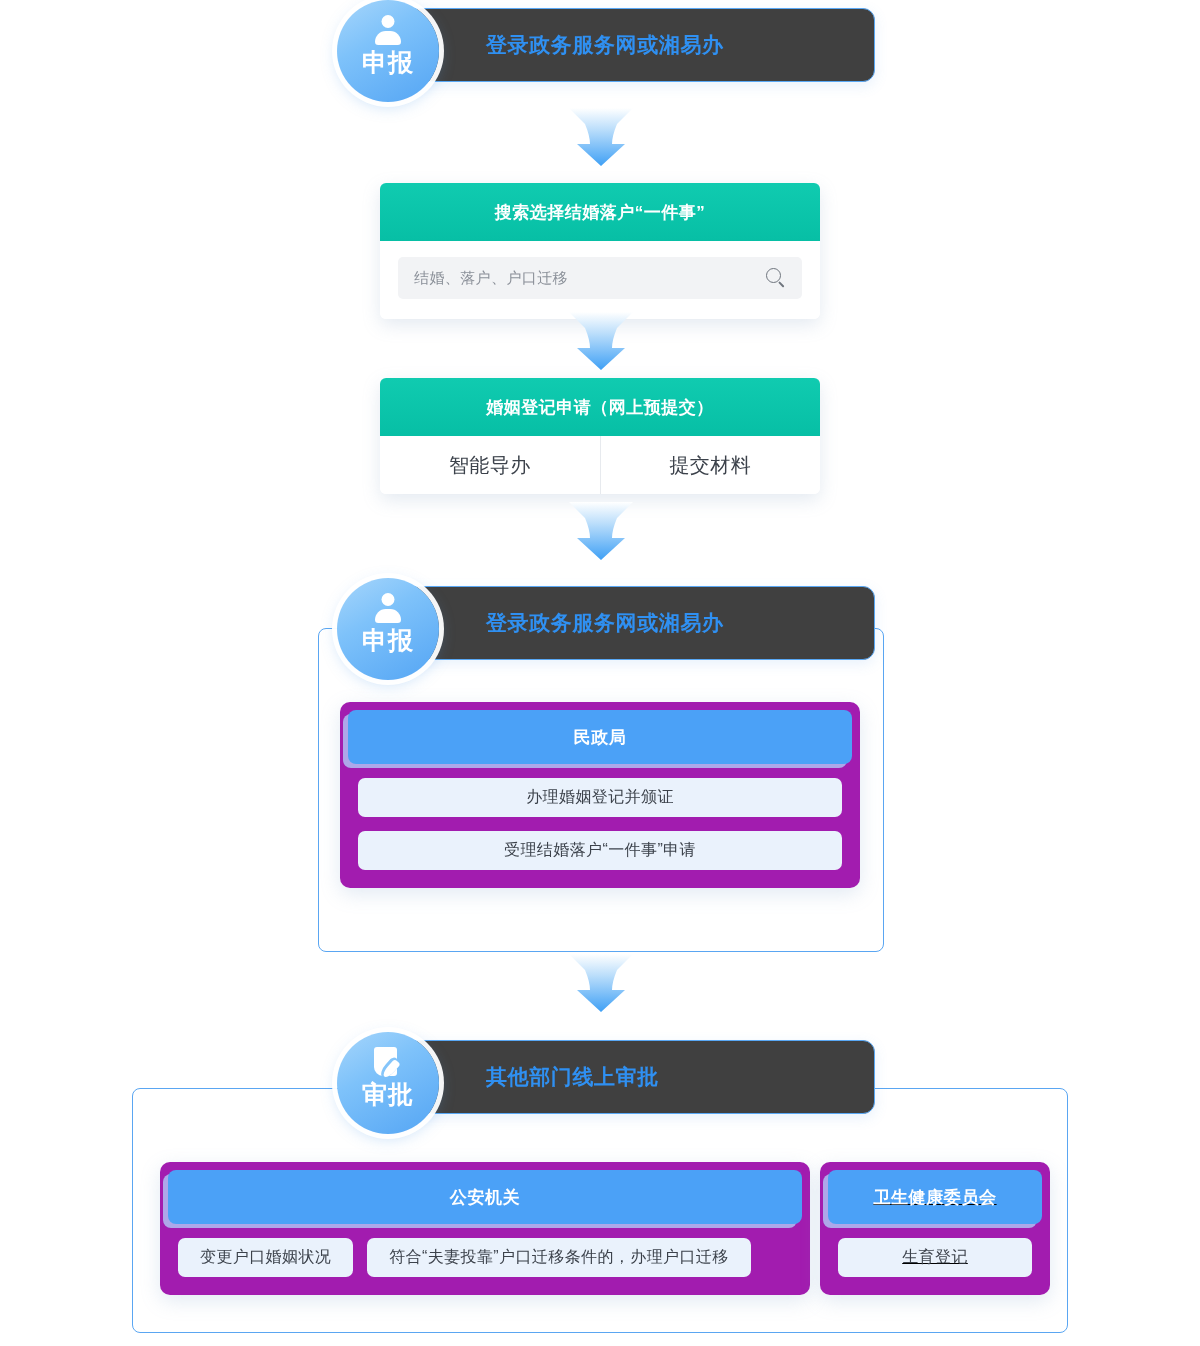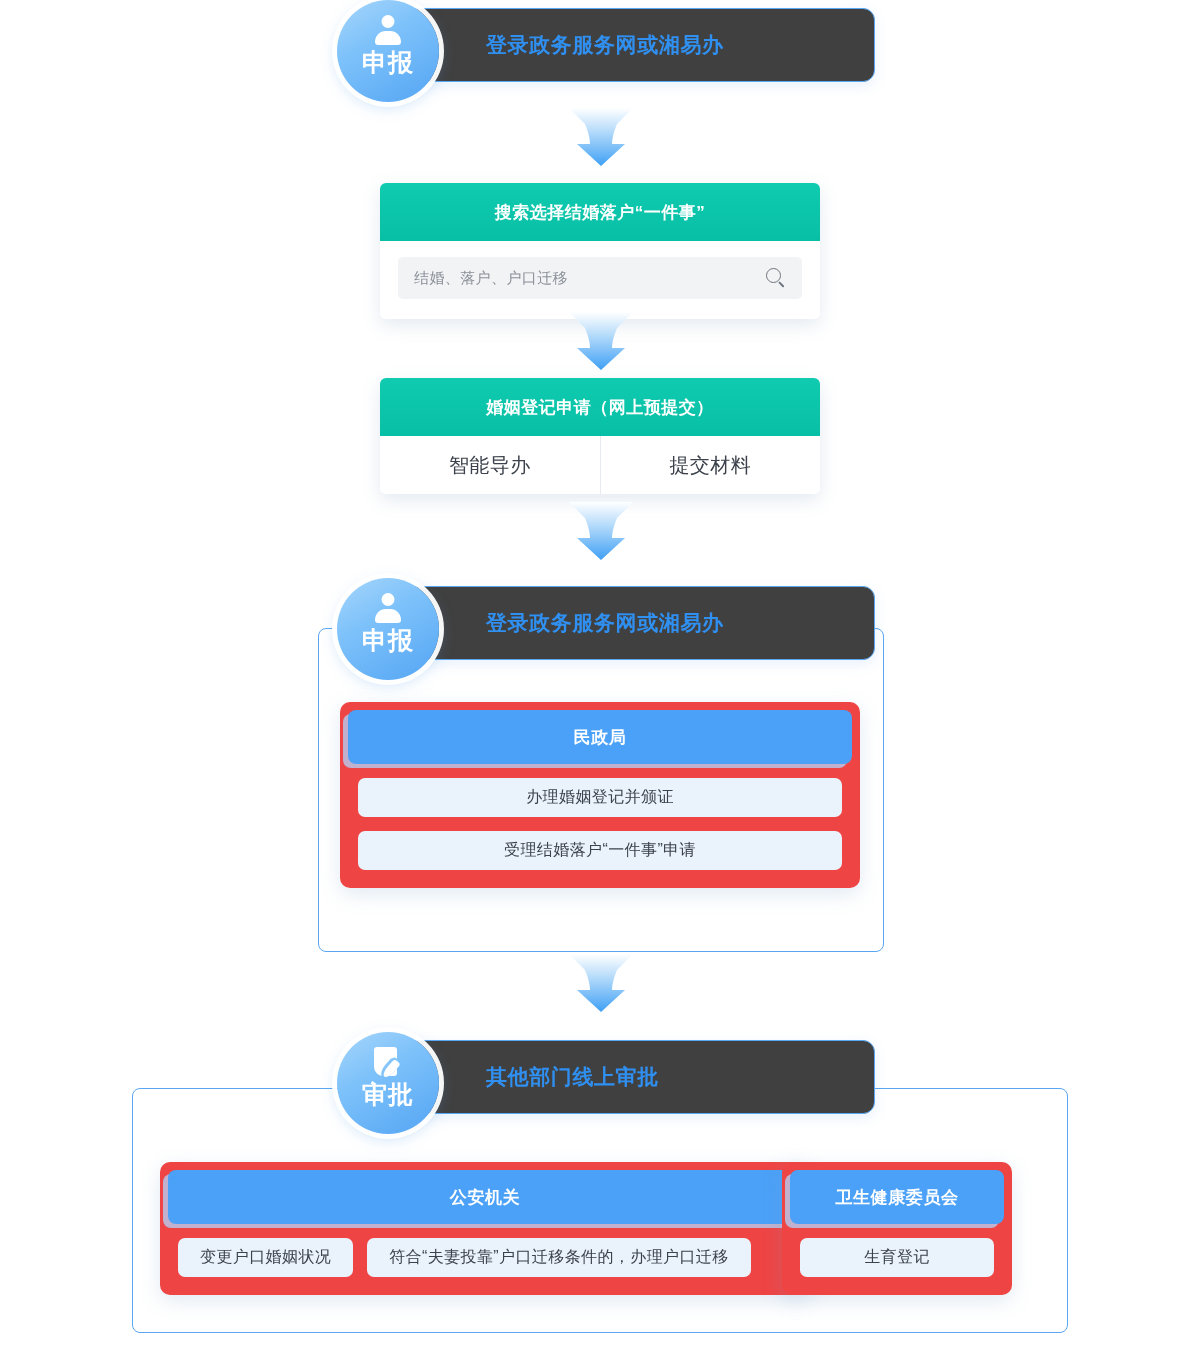--- a/index.html
+++ b/index.html
@@ -174,21 +174,21 @@
   
   .outline {
     position: absolute;
     border: 1.4px solid #5aa6f2;
     border-radius: 8px;
   }
 
   
   .dept {
     position: absolute;
-    background: #ef4444;
+    background: #a21caf;
     border-radius: 10px;
     box-shadow: 0 6px 20px rgba(125,160,200,0.22);
     z-index: 3;
   }
   .dept-head {
     position: relative;
     margin: 8px 8px 0 8px;
     height: 54px;
     background: #4ba1f7;
     border-radius: 8px;
@@ -356,20 +356,20 @@
   </div>
 
   <div class="dept" style="left:160px; top:1162px; width:650px;">
     <div class="dept-head">公安机关</div>
     <div class="dept-body">
       <div class="chip">变更户口婚姻状况</div>
       <div class="chip">符合“夫妻投靠”户口迁移条件的，办理户口迁移</div>
     </div>
   </div>
 
-  <div class="dept" style="left:782px; top:1162px; width:230px;">
+  <div class="dept" style="left:820px; top:1162px; width:230px;text-decoration:underline;">
     <div class="dept-head">卫生健康委员会</div>
     <div class="dept-body">
       <div class="chip full">生育登记</div>
     </div>
   </div>
 
 </div>
 
 </body></html>

